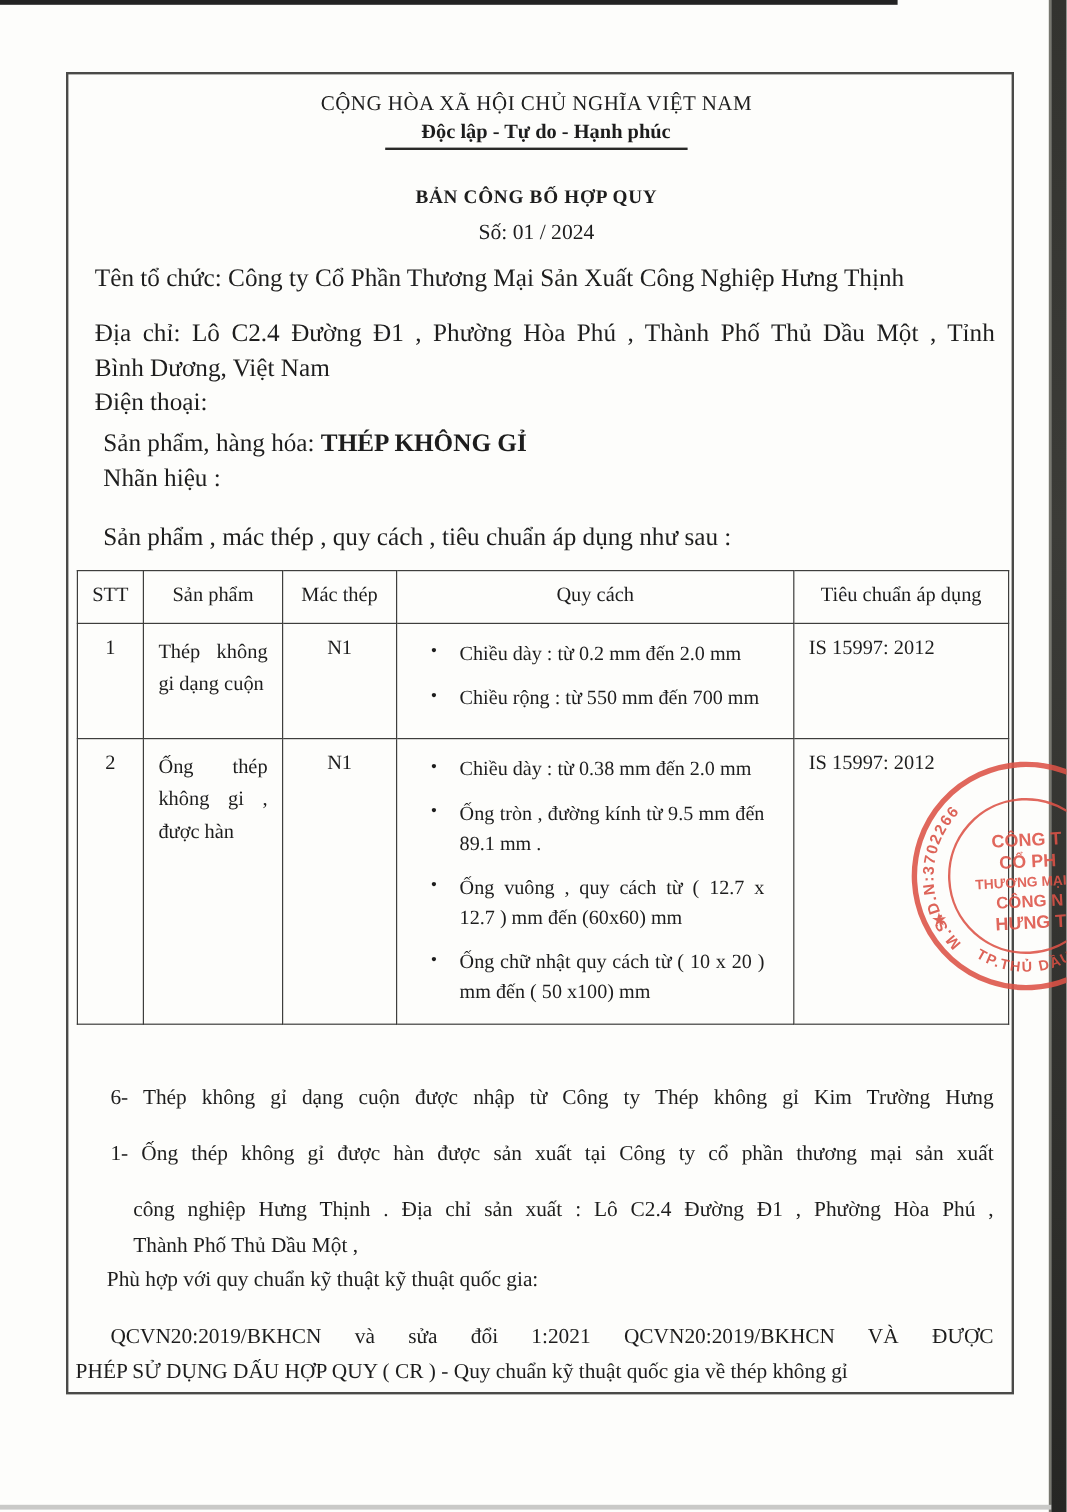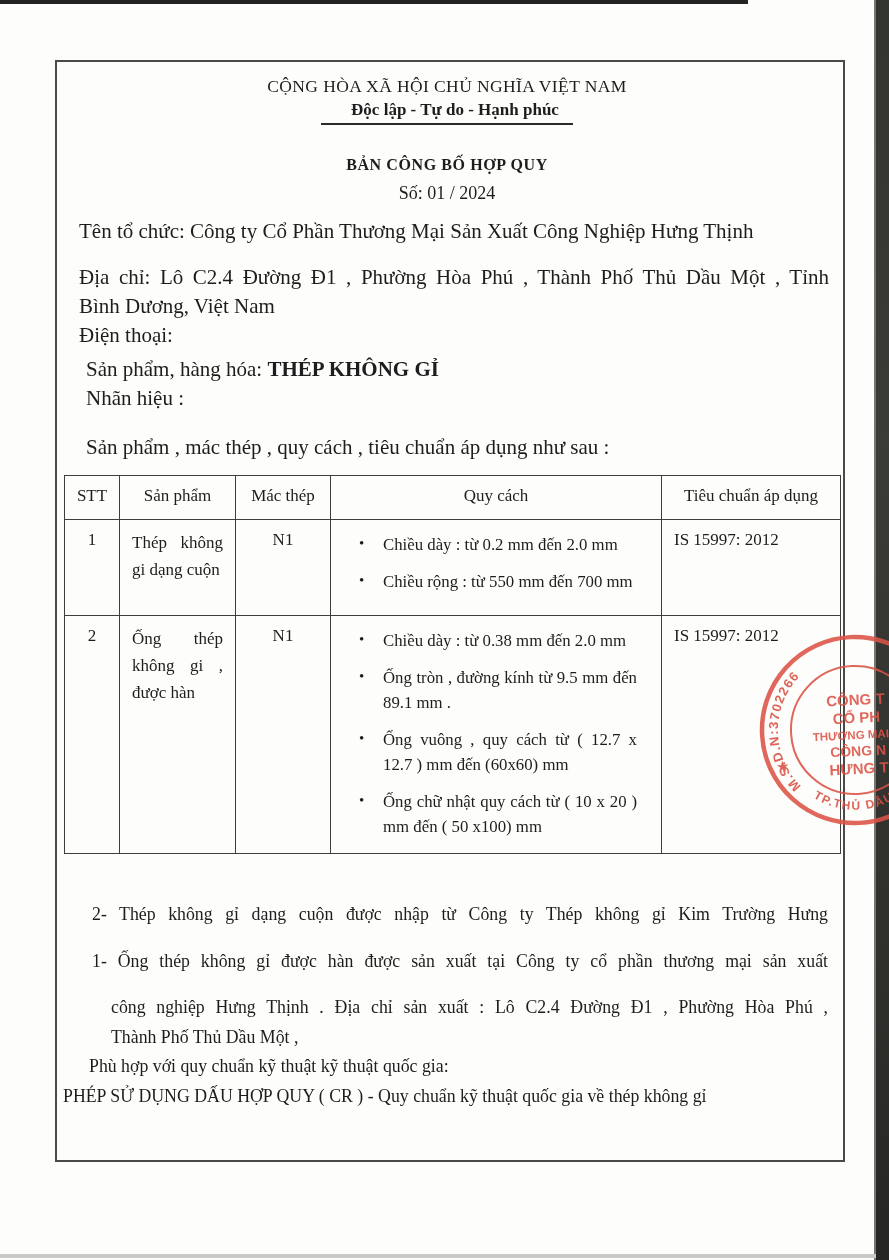--- a/index.html
+++ b/index.html
@@ -133,25 +133,26 @@
               <li><span class="dot">•</span><span>Ống vuông , quy cách từ ( 12.7 x 12.7 ) mm đến (60x60) mm</span></li>
               <li><span class="dot">•</span><span>Ống chữ nhật quy cách từ ( 10 x 20 ) mm đến ( 50 x100) mm</span></li>
             </ul>
           </td>
           <td class="cell-tc">IS 15997: 2012</td>
         </tr>
       </tbody>
         </table>
 
       <div class="notes">
-        <div class="jl">2-  Thép không gỉ dạng cuộn được nhập từ Công ty Thép không gỉ Kim Trường Hưng</div>
+        <div class="jl">6-  Thép không gỉ dạng cuộn được nhập từ Công ty Thép không gỉ Kim Trường Hưng</div>
         <div class="jl">1-  Ống thép không gỉ được hàn được sản xuất tại Công ty cổ phần thương mại sản xuất</div>
         <div class="i3 jl">công nghiệp Hưng Thịnh . Địa chỉ sản xuất : Lô C2.4 Đường Đ1 , Phường Hòa Phú ,</div>
         <div class="i3">Thành Phố Thủ Dầu Một ,</div>
         <div class="i2">Phù hợp với quy chuẩn kỹ thuật kỹ thuật quốc gia:</div>
+        <div class="jl">QCVN20:2019/BKHCN và sửa đổi 1:2021 QCVN20:2019/BKHCN VÀ ĐƯỢC</div>
         <div class="i0">PHÉP SỬ DỤNG DẤU HỢP QUY ( CR ) -  Quy chuẩn kỹ thuật quốc gia về thép không gỉ</div>
       </div>
 
     </div>
   </div>
 
   <div class="stamp">
     <svg width="200" height="210" viewBox="0 0 200 210">
       <g transform="rotate(-3 100 103)">
         <circle cx="100" cy="103" r="93" fill="none" stroke="#dd5347" stroke-width="4.5"></circle>

